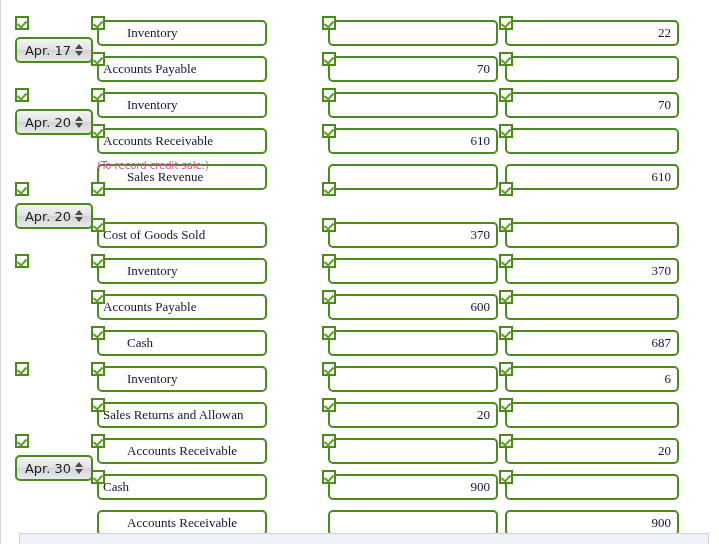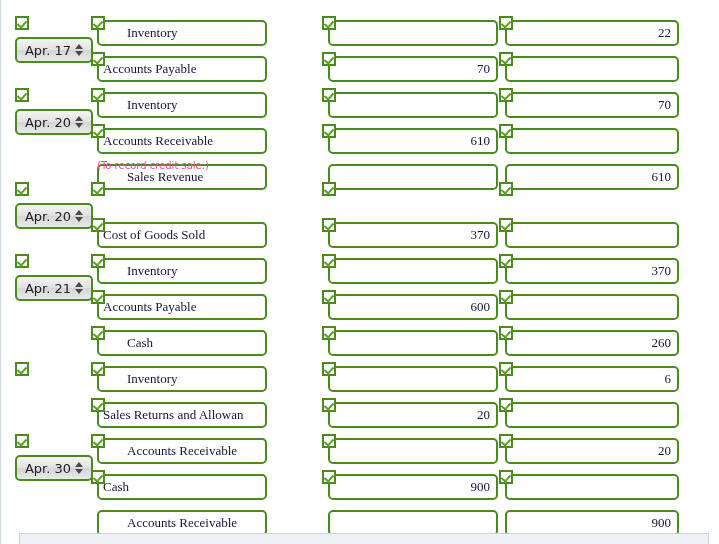--- a/index.html
+++ b/index.html
@@ -254,43 +254,34 @@
       <div class="jrow">
         <span class="chk c-account"></span>
         <div class="fld account indent">Inventory</div>
         <span class="chk c-debit"></span>
         <div class="fld debit"></div>
         <span class="chk c-credit"></span>
         <div class="fld credit">370</div>
       </div>
       <div class="jrow">
         <span class="chk c-date"></span>
-        <div class="date-cell">
-          <div class="date-select">
-            <span class="dlabel">Apr. 21</span>
-            <span class="spinner">
-              <i class="up"></i>
-              <i class="down"></i>
-            </span>
-          </div>
-        </div>
         <span class="chk c-account"></span>
         <div class="fld account">Accounts Payable</div>
         <span class="chk c-debit"></span>
         <div class="fld debit">600</div>
         <span class="chk c-credit"></span>
         <div class="fld credit"></div>
       </div>
       <div class="jrow">
         <span class="chk c-account"></span>
         <div class="fld account indent">Cash</div>
         <span class="chk c-debit"></span>
         <div class="fld debit"></div>
         <span class="chk c-credit"></span>
-        <div class="fld credit">260</div>
+        <div class="fld credit">687</div>
       </div>
       <div class="jrow">
         <span class="chk c-account"></span>
         <div class="fld account indent">Inventory</div>
         <span class="chk c-debit"></span>
         <div class="fld debit"></div>
         <span class="chk c-credit"></span>
         <div class="fld credit">6</div>
       </div>
       <div class="jrow">

